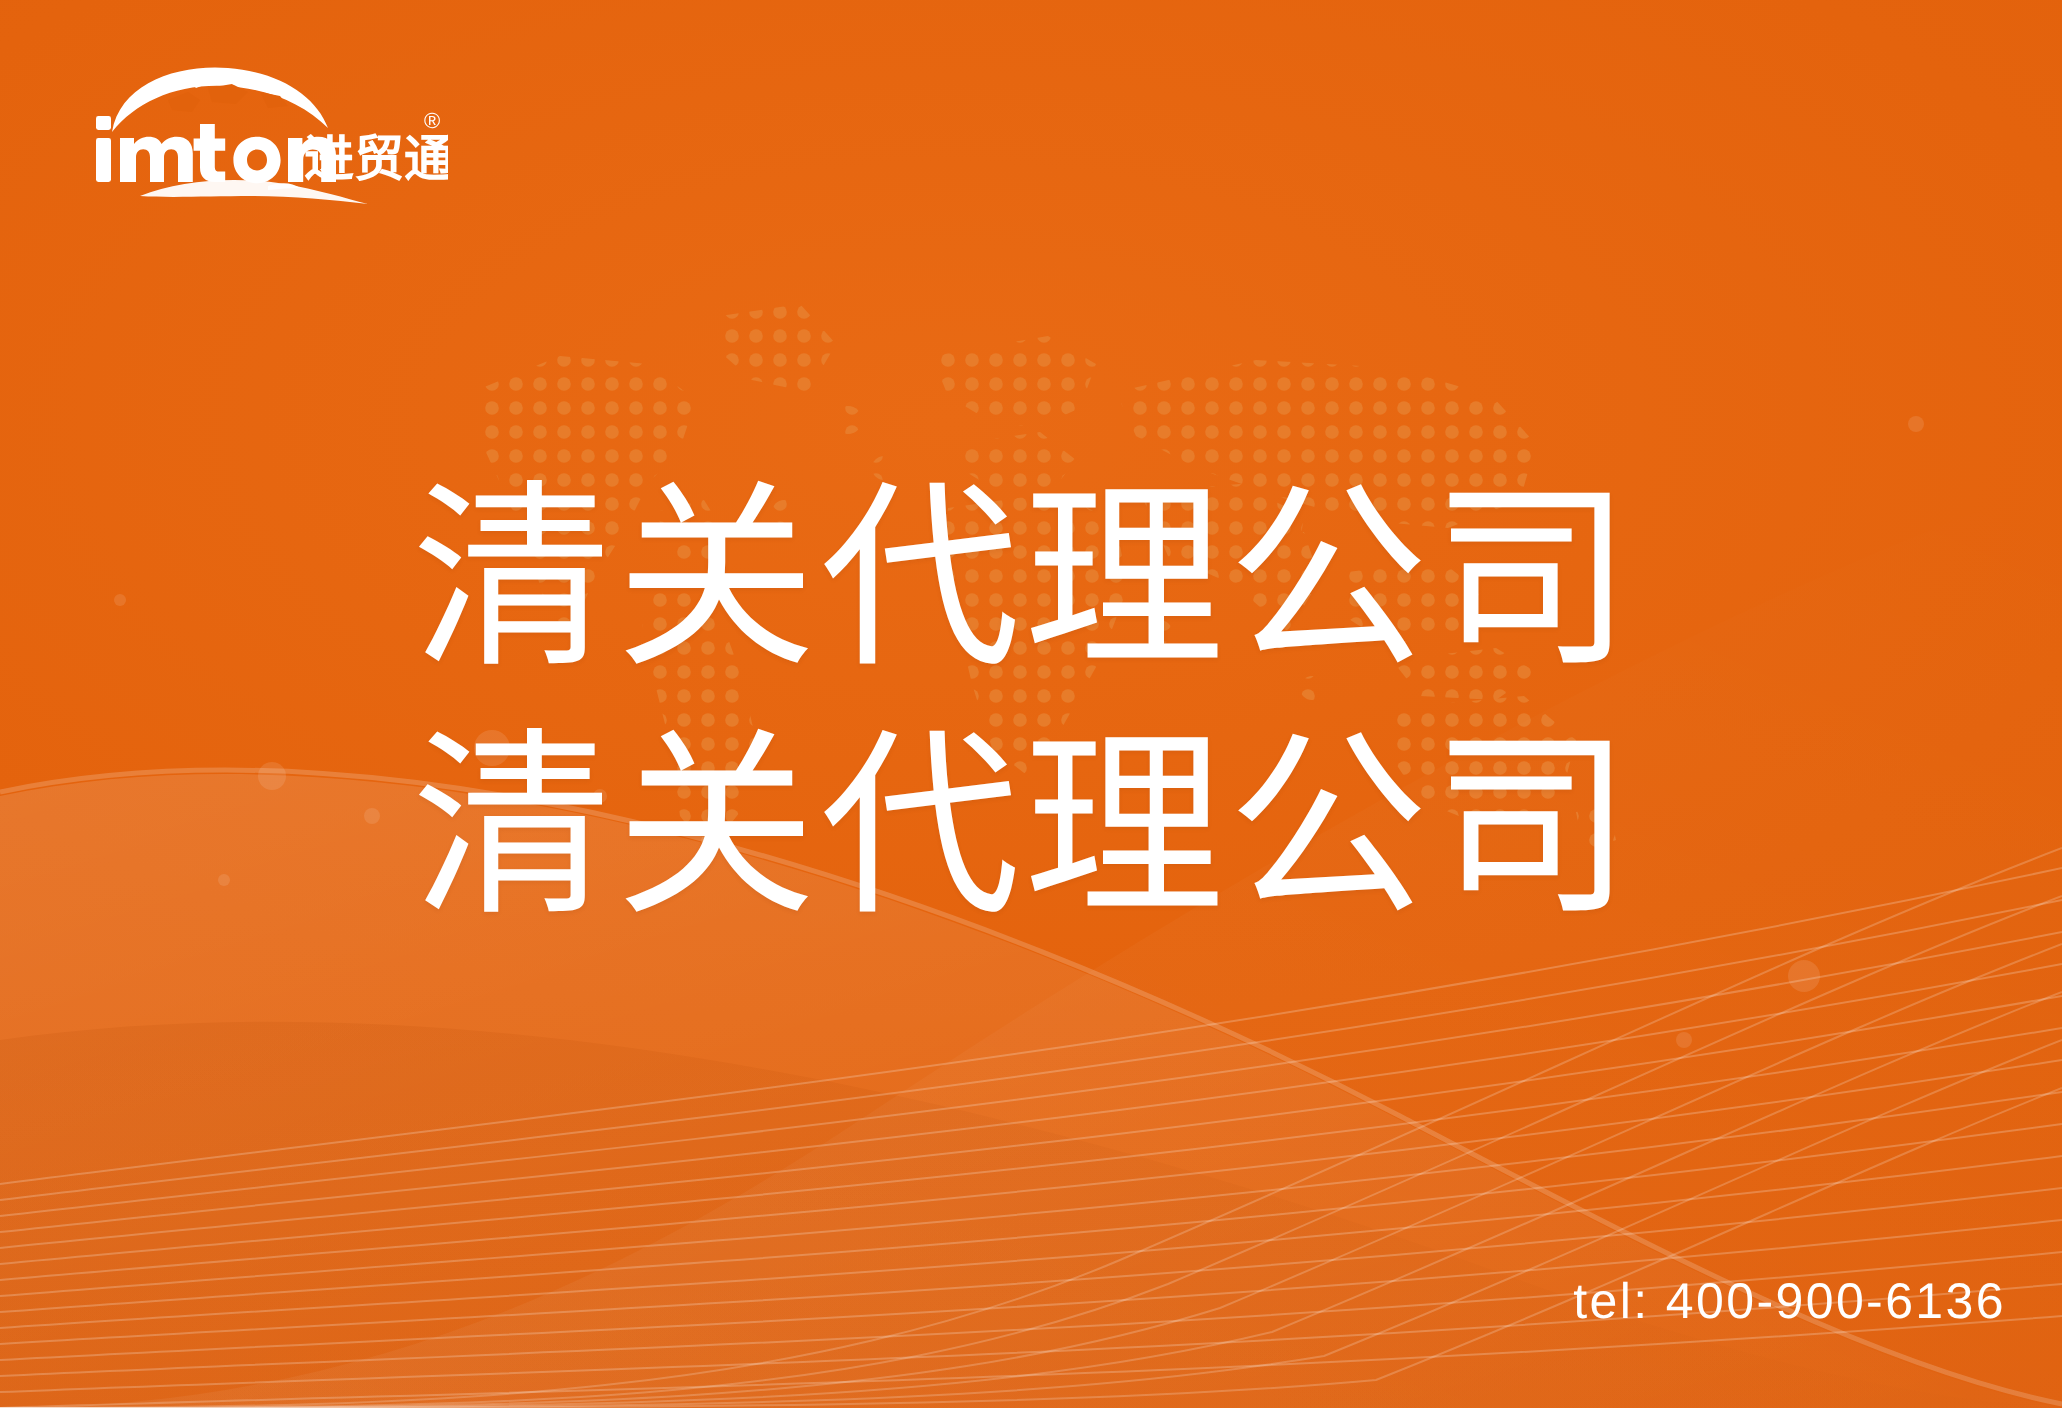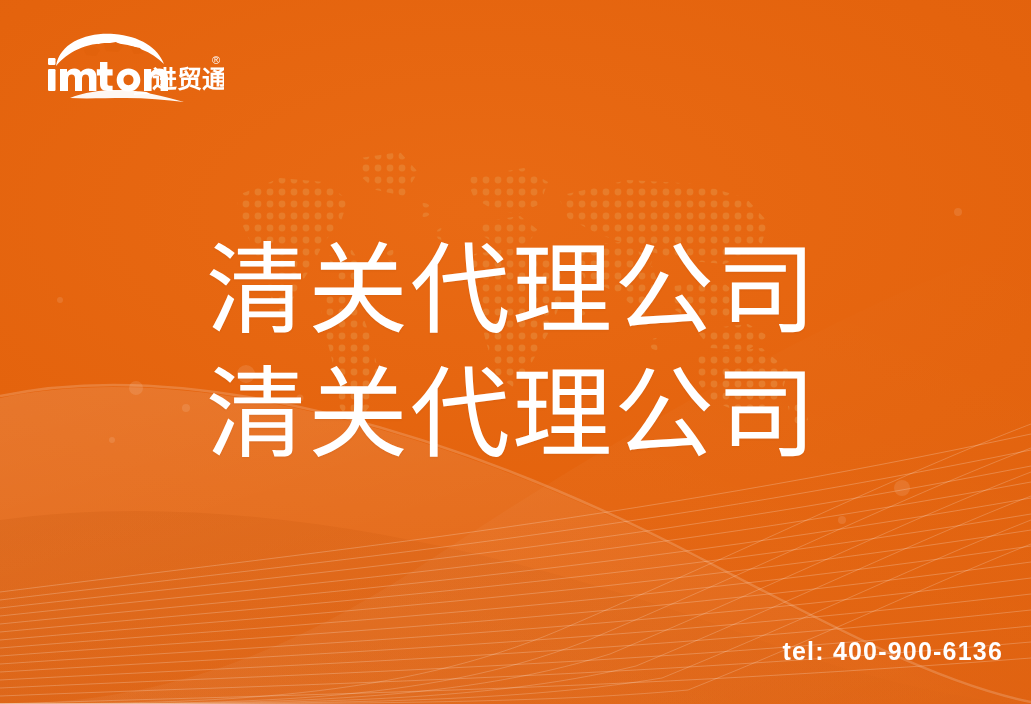--- a/index.html
+++ b/index.html
@@ -88,21 +88,21 @@
   .headline .line { display: block; }
 
   
   .phone {
     position: absolute;
     right: 28px;
     bottom: 38px;
     color: #ffffff;
     font-size: 25px;
     letter-spacing: 1.2px;
-    font-weight: 700;
+    font-weight: 400;
     white-space: nowrap;
   }
 </style>
 </head>
 <body>
 
 <div id="banner">
 
   <div class="bg-base"></div>
 

